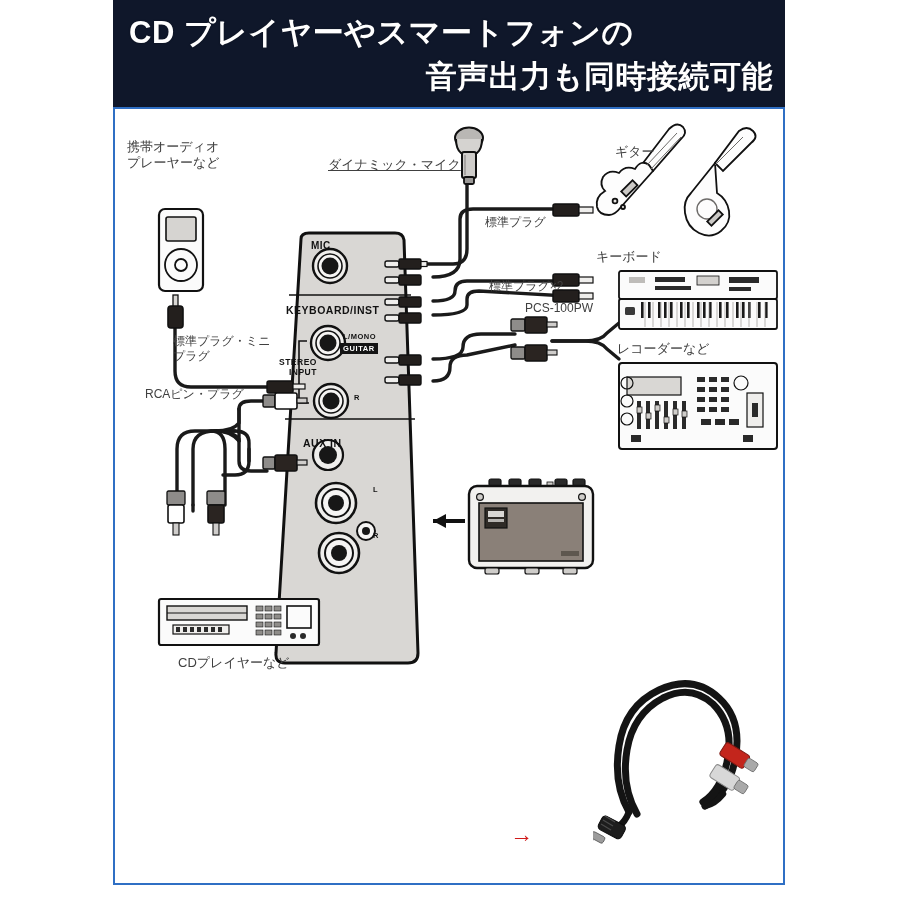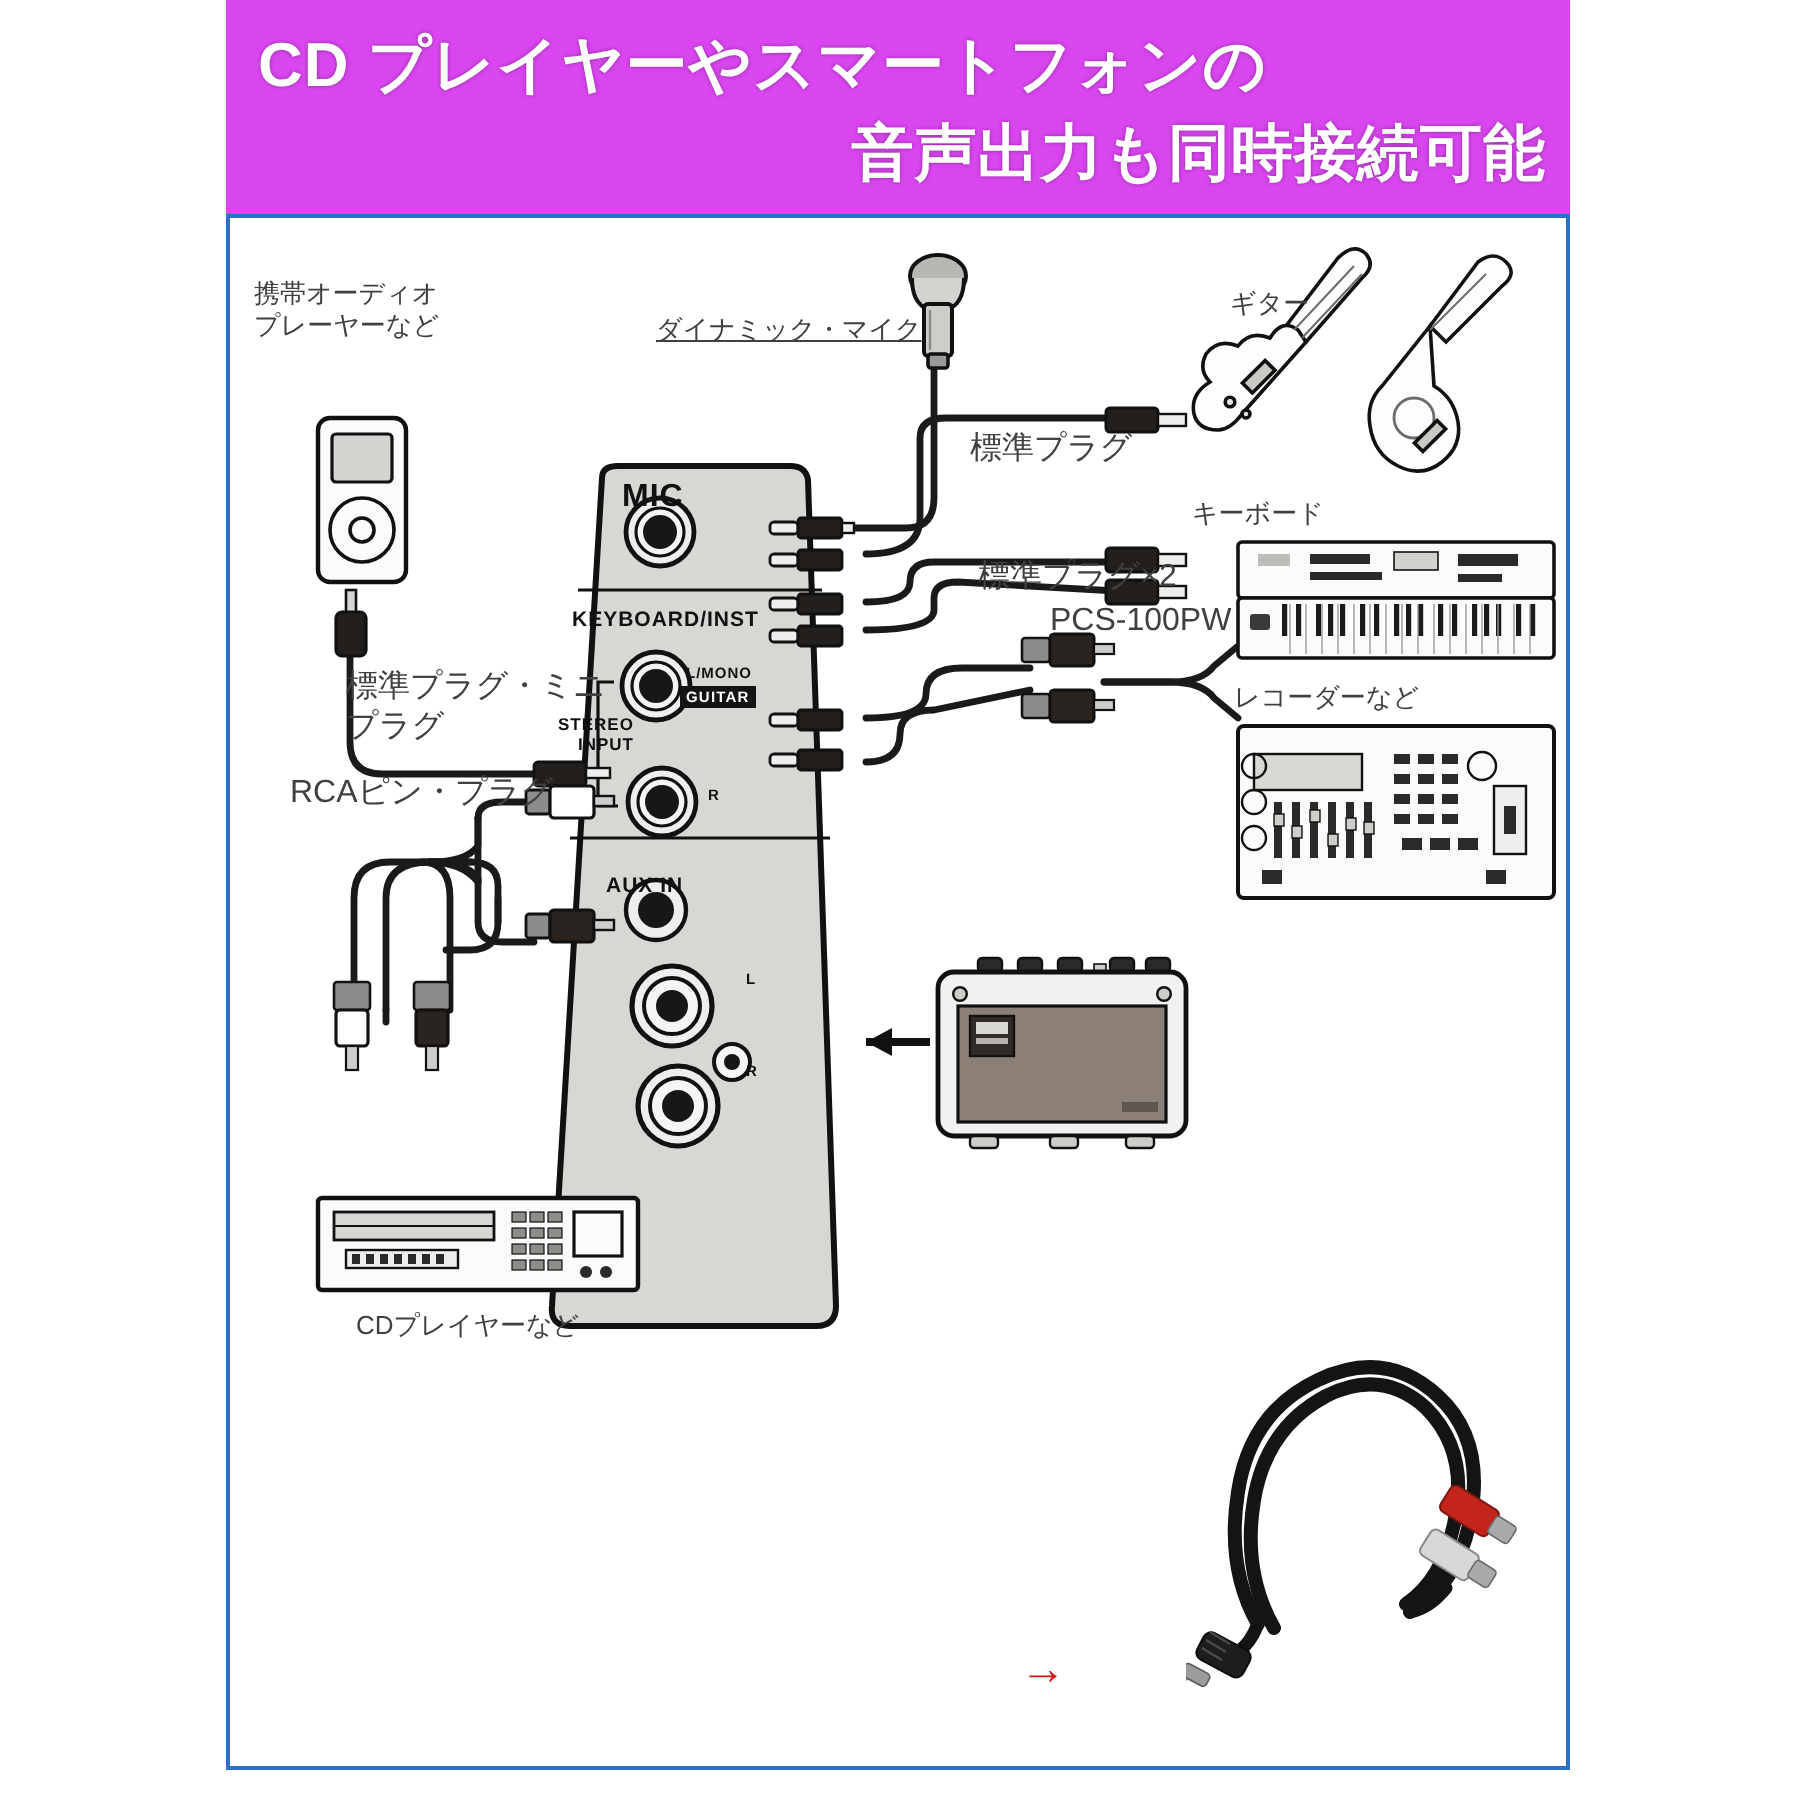--- a/index.html
+++ b/index.html
@@ -1,46 +1,46 @@
 <!DOCTYPE html>
 <html><head>
 <meta charset="utf-8">
 <style>
   html,body{margin:0;padding:0;background:#ffffff;}
   body{width:900px;height:900px;font-family:"Liberation Sans","DejaVu Sans",sans-serif;overflow:hidden;}
   #root{position:relative;width:900px;height:900px;background:#fff;}
 
   
-  .banner{position:absolute;left:113px;top:0;width:672px;height:107px;background:#d946ef;overflow:hidden;}
+  .banner{position:absolute;left:113px;top:0;width:672px;height:107px;background:#0f172a;overflow:hidden;}
   .banner .ln{position:absolute;color:#ffffff;font-weight:bold;font-size:31px;letter-spacing:.5px;white-space:nowrap;
               text-shadow:0 0 2px rgba(0,0,0,.35);}
   .banner .ln1{left:16px;top:12px;}
   .banner .ln2{right:12px;top:56px;}
 
   
   .frame{position:absolute;left:113px;top:107px;width:672px;height:778px;background:#fff;
          border:2px solid #2f6fc4;box-sizing:border-box;overflow:hidden;}
   .stage{position:absolute;left:0;top:0;width:672px;height:778px;}
 
   
   .lbl{position:absolute;color:#404040;font-size:13px;line-height:1.25;white-space:pre;
        font-family:"Liberation Sans","DejaVu Sans",sans-serif;}
-  .lbl.sm{font-size:16px;}
+  .lbl.sm{font-size:12px;}
 
   
   .promo{position:absolute;left:43px;top:672px;width:450px;color:#d01a1a;font-weight:bold;font-size:25px;
          line-height:1.32;white-space:pre;text-shadow:1px 1px 0 rgba(0,0,0,.10);}
   .promo-arrow{position:absolute;left:395px;top:712px;color:#d01a1a;font-size:23px;font-weight:bold;}
 
   
   .panel{position:absolute;left:158px;top:122px;width:150px;height:440px;}
   .panel svg{display:block;}
   .ptxt{position:absolute;color:#111;font-weight:bold;letter-spacing:.5px;
         font-family:"Liberation Sans","DejaVu Sans",sans-serif;white-space:pre;text-align:center;}
-  .ptxt.mic{left:38px;top:9px;font-size:16px;}
+  .ptxt.mic{left:38px;top:9px;font-size:10px;}
   .ptxt.kb{left:13px;top:73px;font-size:10.5px;}
   .ptxt.lmono{left:70px;top:101px;font-size:7.5px;}
   .ptxt.rr{left:81px;top:162px;font-size:7.5px;}
   .ptxt.stin{left:6px;top:127px;font-size:8.5px;line-height:1.15;text-align:right;}
   .ptxt.aux{left:30px;top:206px;font-size:10.5px;}
   .ptxt.lj{left:100px;top:254px;font-size:7.5px;}
   .ptxt.rj{left:100px;top:300px;font-size:7.5px;}
   .gtr{position:absolute;left:67px;top:112px;background:#141414;color:#fff;font-size:7.5px;font-weight:bold;
        padding:1px 3px 1px 3px;letter-spacing:.6px;}
 

